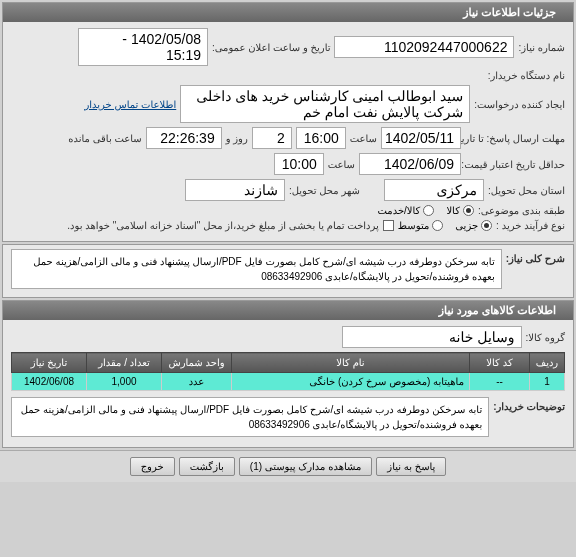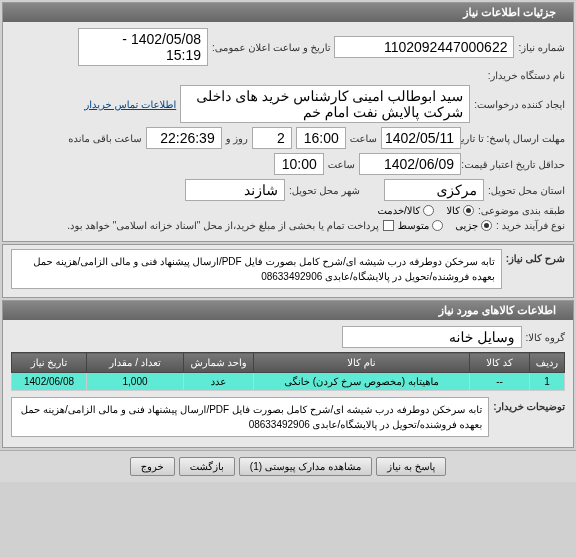--- a/index.html
+++ b/index.html
@@ -124,29 +124,29 @@
       <span class="value-box" style="width:180px">وسایل خانه</span>
     </div>
 
     <table>
       <thead>
         <tr>
           <th style="width:35px">ردیف</th>
           <th style="width:60px">کد کالا</th>
           <th>نام کالا</th>
           <th style="width:70px">واحد شمارش</th>
-          <th style="width:97px">تعداد / مقدار</th>
+          <th style="width:75px">تعداد / مقدار</th>
           <th style="width:75px">تاریخ نیاز</th>
         </tr>
       </thead>
       <tbody>
         <tr>
           <td>1</td>
           <td>--</td>
-          <td style="text-align:center">ماهیتابه (مخصوص سرخ کردن) خانگی</td>
+          <td style="text-align:right">ماهیتابه (مخصوص سرخ کردن) خانگی</td>
           <td>عدد</td>
           <td>1,000</td>
           <td>1402/06/08</td>
         </tr>
       </tbody>
     </table>
 
     <div class="row" style="margin-top:6px;align-items:flex-start">
       <span class="label" style="font-weight:bold;padding-top:4px">توضیحات خریدار:</span>
       <div class="desc-box flex1">تابه سرخکن دوطرفه درب شیشه ای/شرح کامل بصورت فایل PDF/ارسال پیشنهاد فنی و مالی الزامی/هزینه حمل بعهده فروشنده/تحویل در پالایشگاه/عابدی 08633492906</div>

